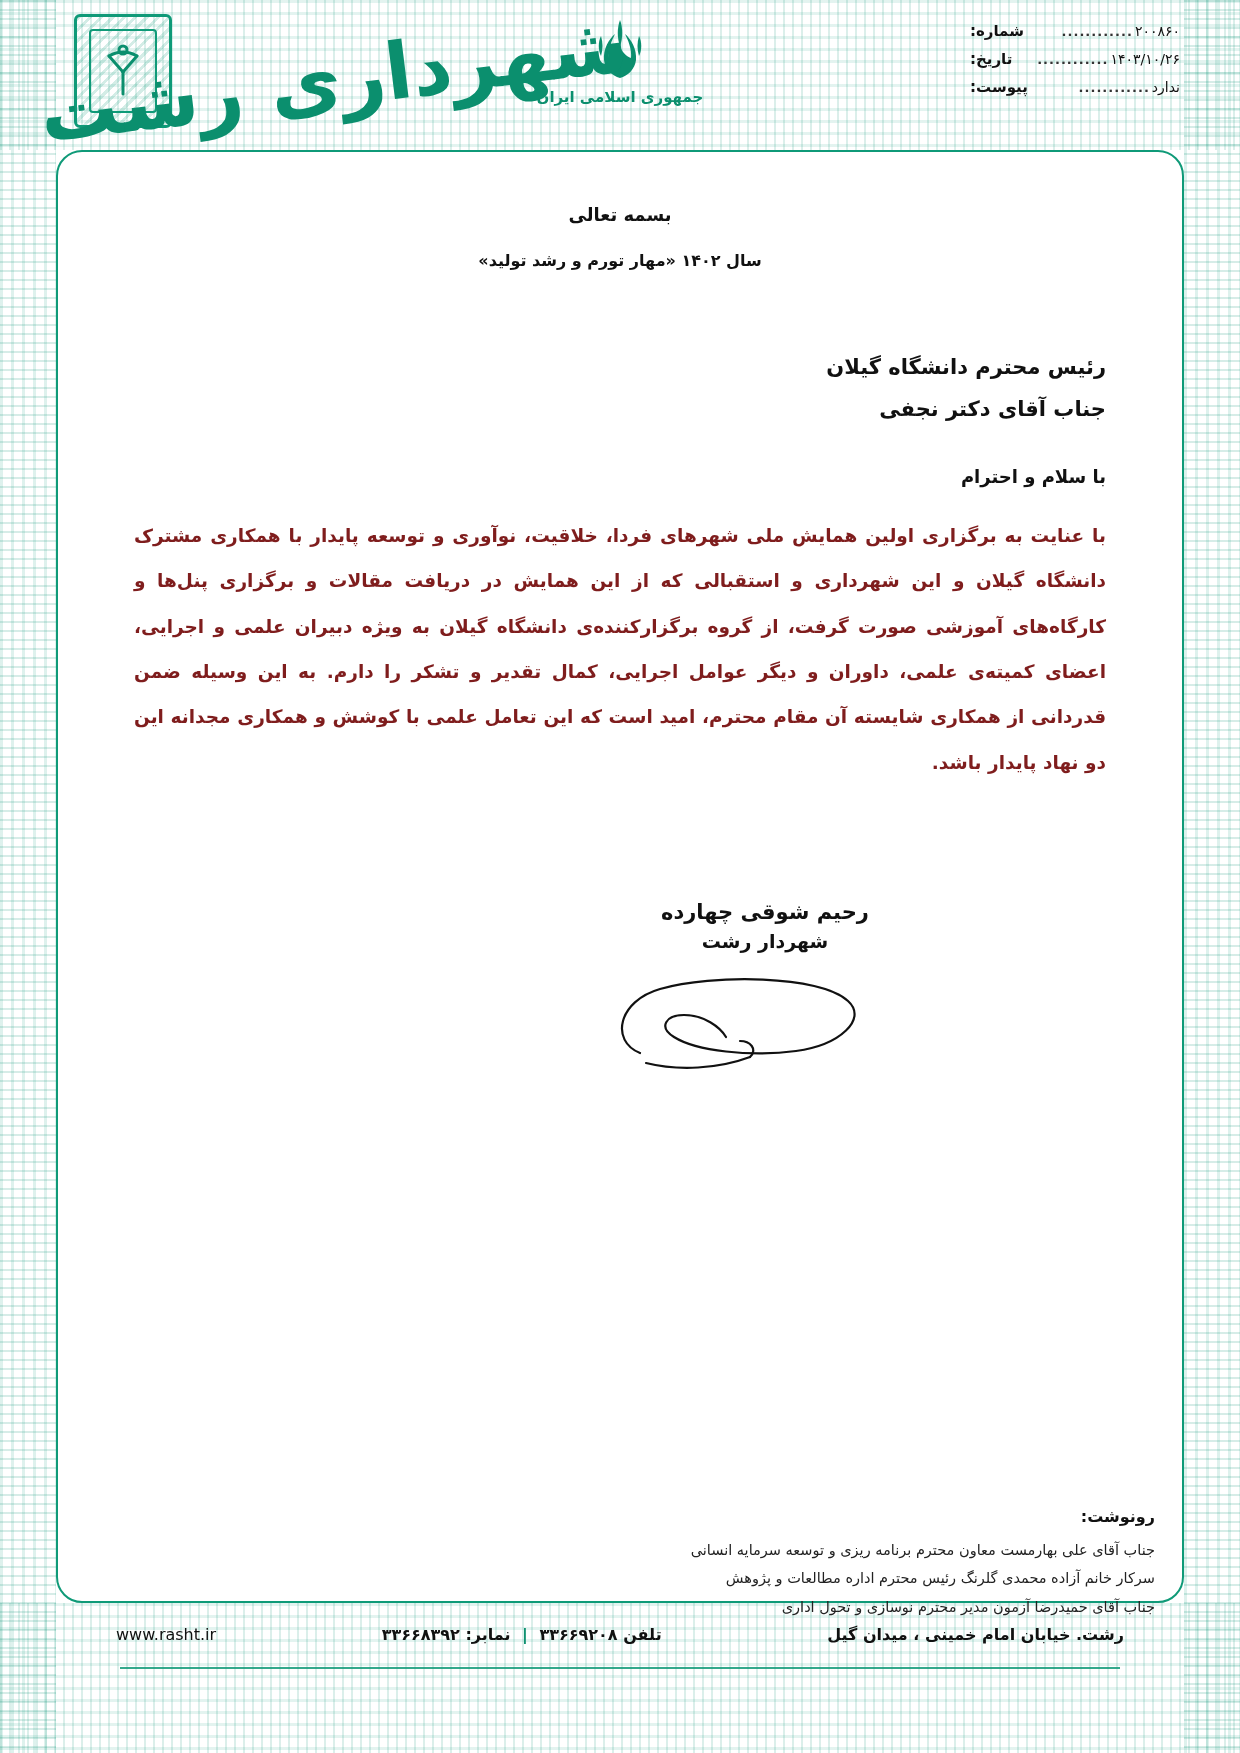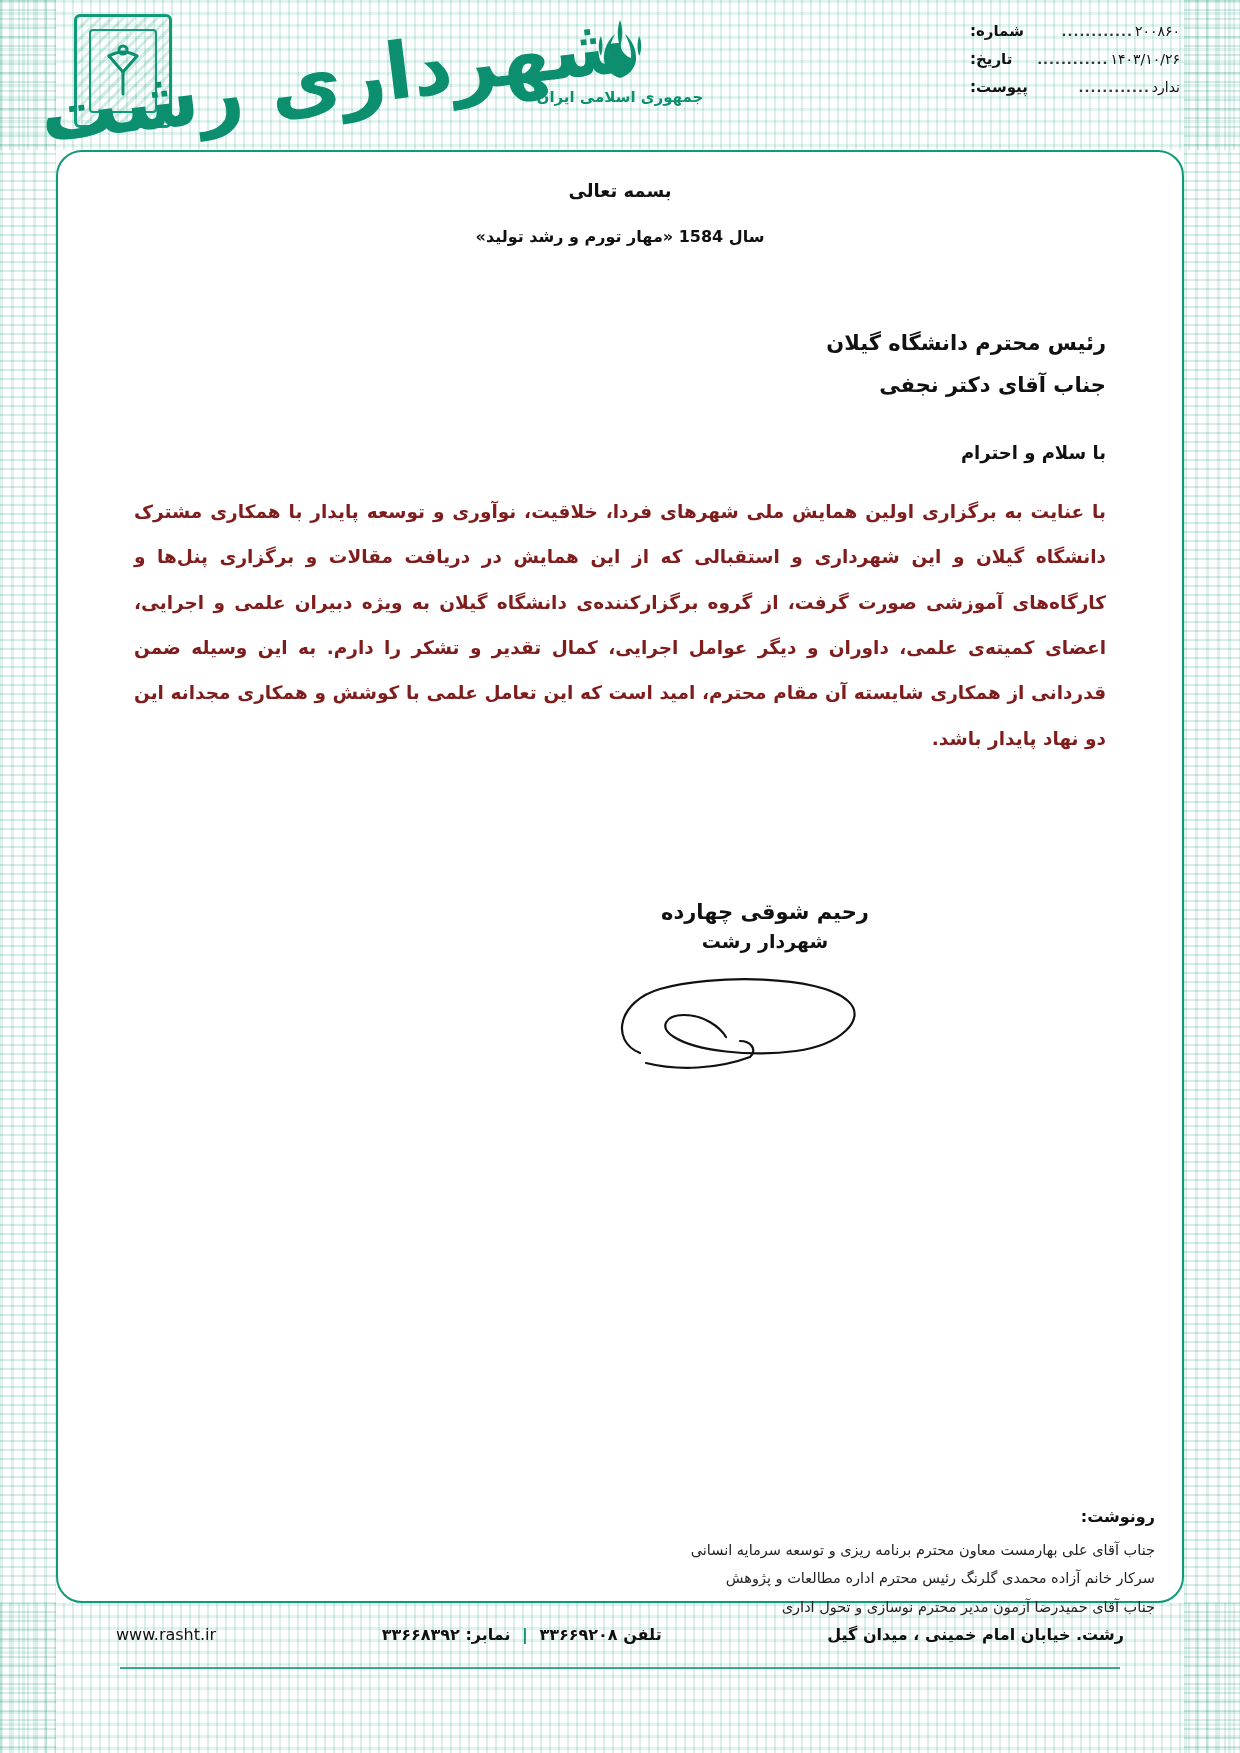--- a/index.html
+++ b/index.html
@@ -193,20 +193,21 @@
     height: 1453px;
     padding: 30px 78px 0 78px;
     box-sizing: border-box;
     direction: rtl;
   }
   .basmala {
     text-align: center;
     font-size: 18px;
     font-weight: bold;
     color: #111;
+    margin-top: 24px;
   }
   .year-slogan {
     text-align: center;
     font-size: 16px;
     font-weight: bold;
     color: #111;
     margin-top: 26px;
   }
   .addressee {
     margin-top: 76px;
@@ -369,21 +370,21 @@
           <circle cx="23" cy="8" r="4"></circle>
         </g>
       </svg>
     </div>
   </div>
 
   <div class="wordmark">شهرداری رشت</div>
 
   <div class="content">
     <div class="basmala">بسمه تعالی</div>
-    <div class="year-slogan">سال 1584 «مهار تورم و رشد تولید»</div>
+    <div class="year-slogan">سال ۱۴۰۲ «مهار تورم و رشد تولید»</div>
 
     <div class="addressee">
       <div>رئیس محترم دانشگاه گیلان</div>
       <div>جناب آقای دکتر نجفی</div>
     </div>
 
     <div class="salutation">با سلام و احترام</div>
 
     <div class="body-text">با عنایت به برگزاری اولین همایش ملی شهرهای فردا، خلاقیت، نوآوری و توسعه پایدار با همکاری مشترک دانشگاه گیلان و این شهرداری و استقبالی که از این همایش در دریافت مقالات و برگزاری پنل‌ها و کارگاه‌های آموزشی صورت گرفت، از گروه برگزارکننده‌ی دانشگاه گیلان به ویژه دبیران علمی و اجرایی، اعضای کمیته‌ی علمی، داوران و دیگر عوامل اجرایی، کمال تقدیر و تشکر را دارم.  به این وسیله ضمن قدردانی از همکاری شایسته آن مقام محترم، امید است که این تعامل علمی با کوشش و همکاری مجدانه این دو نهاد پایدار باشد.</div>
   </div>

